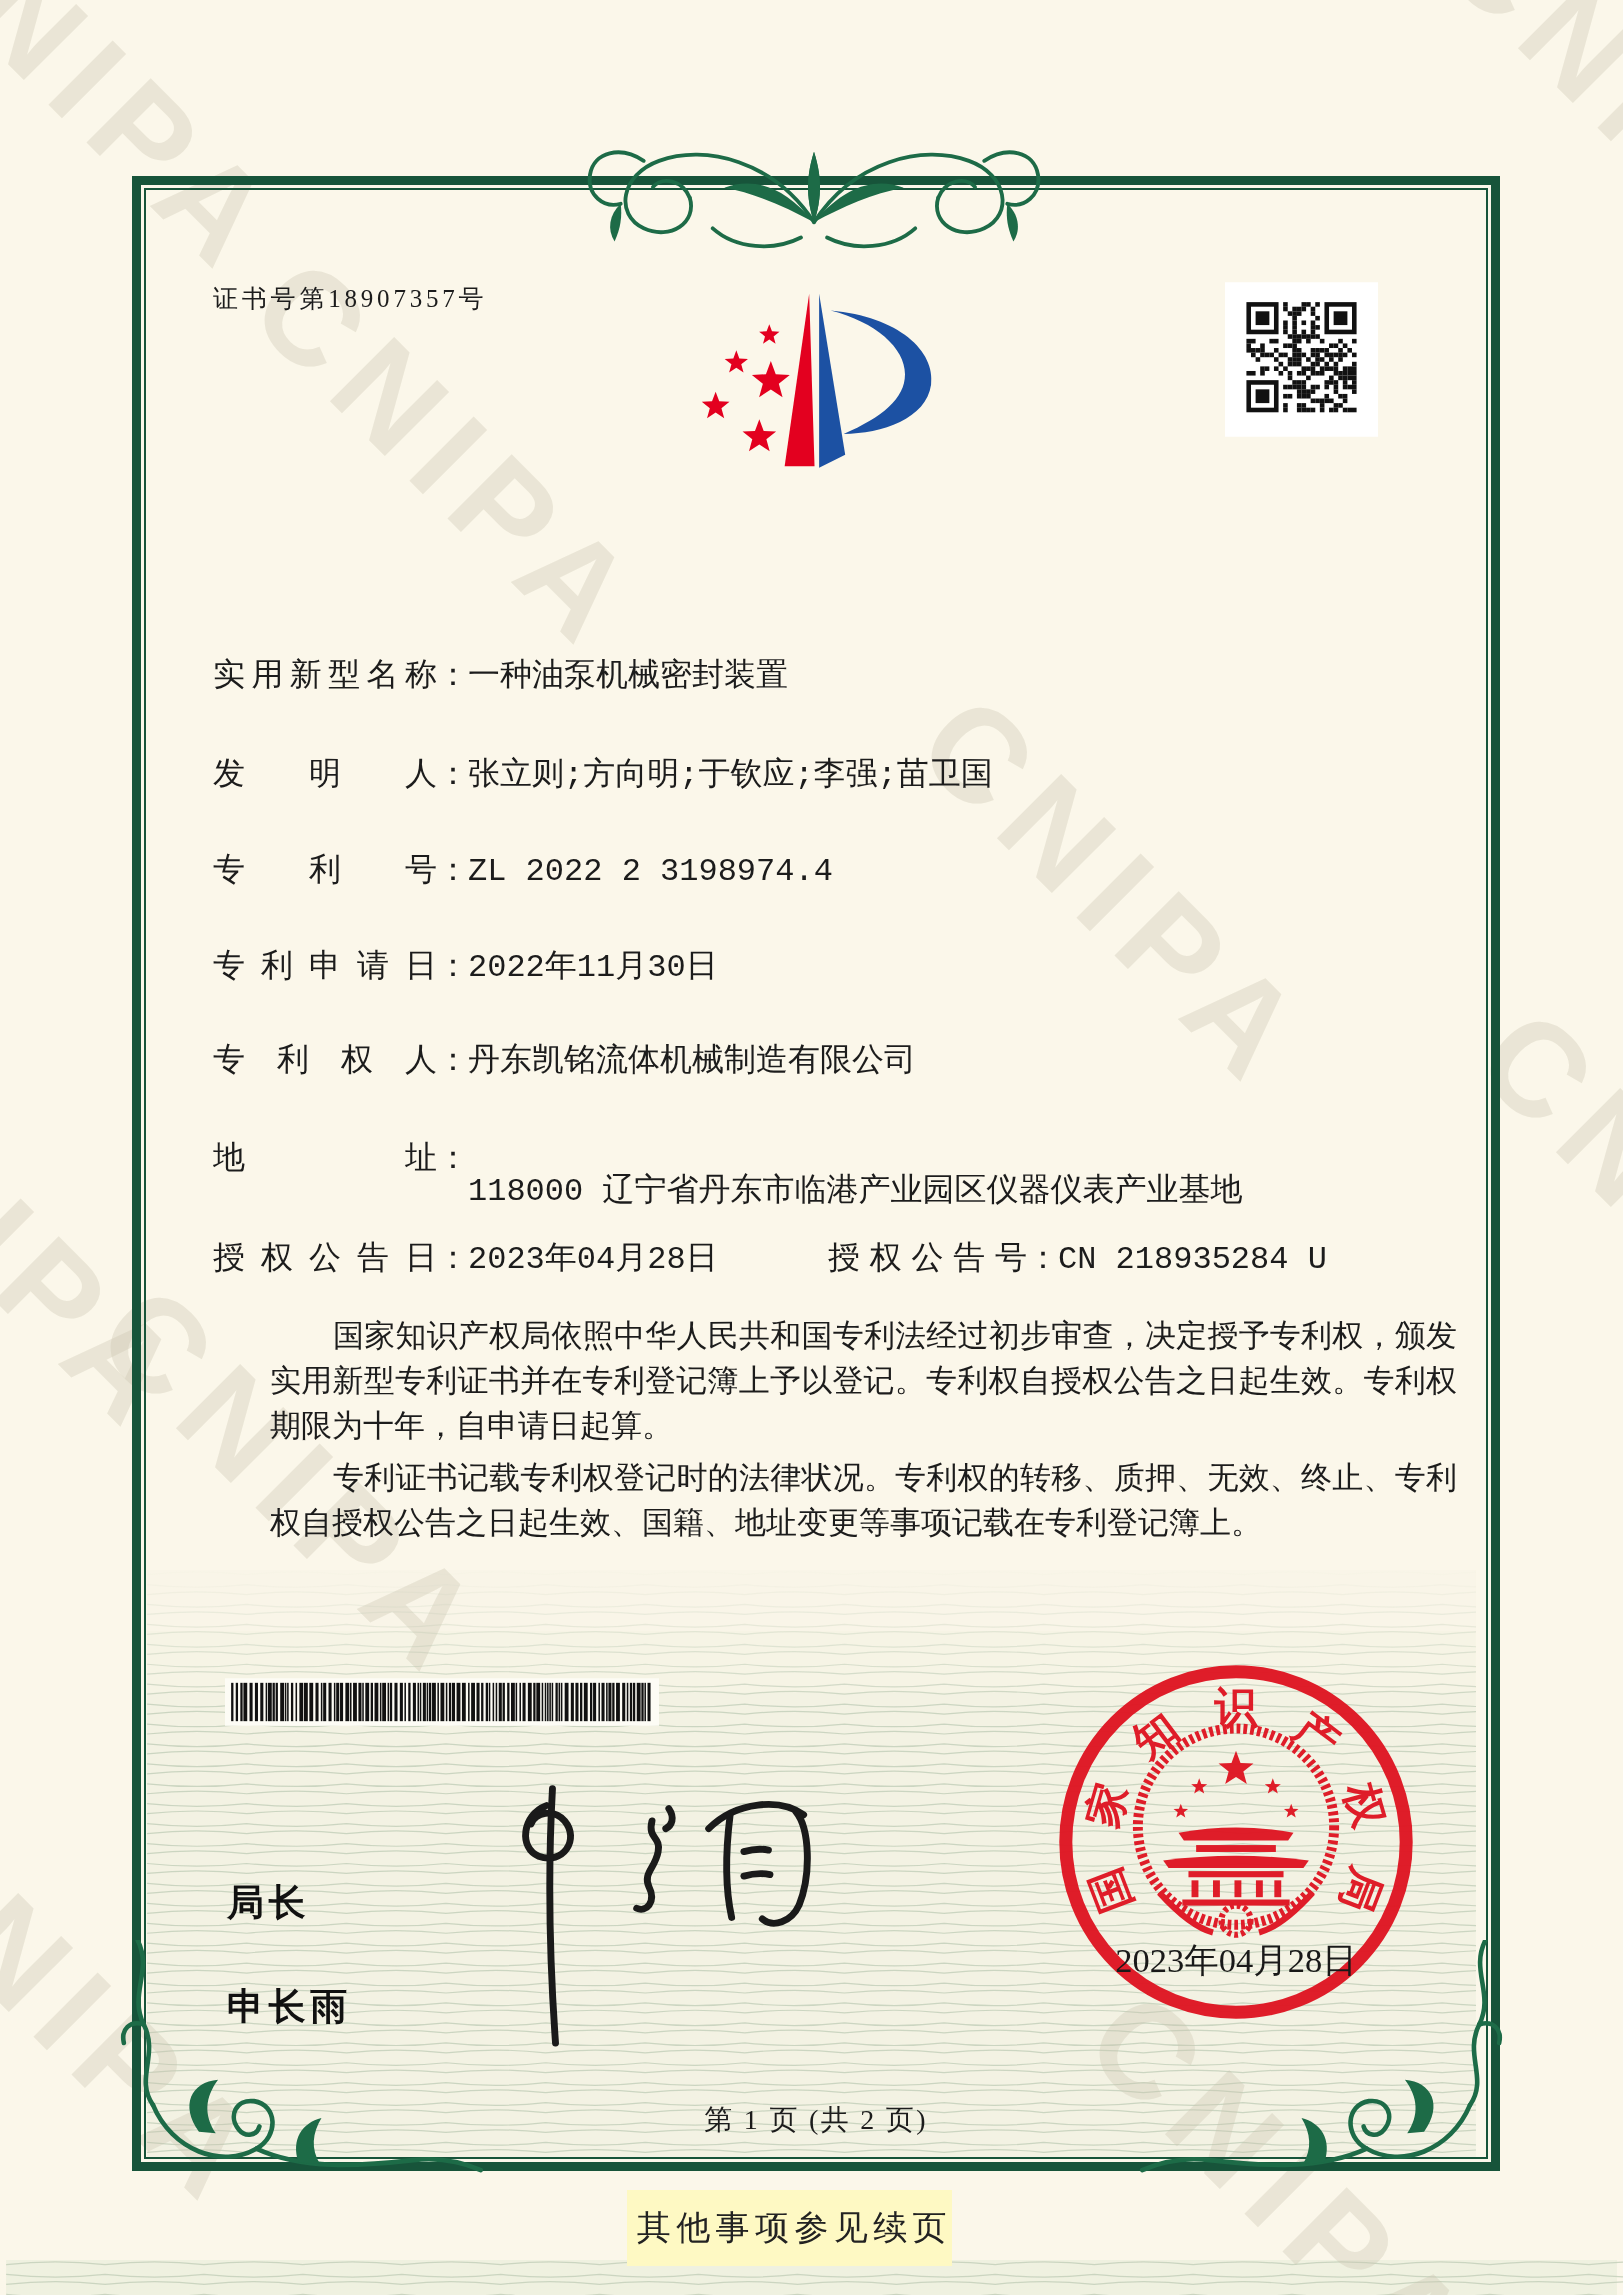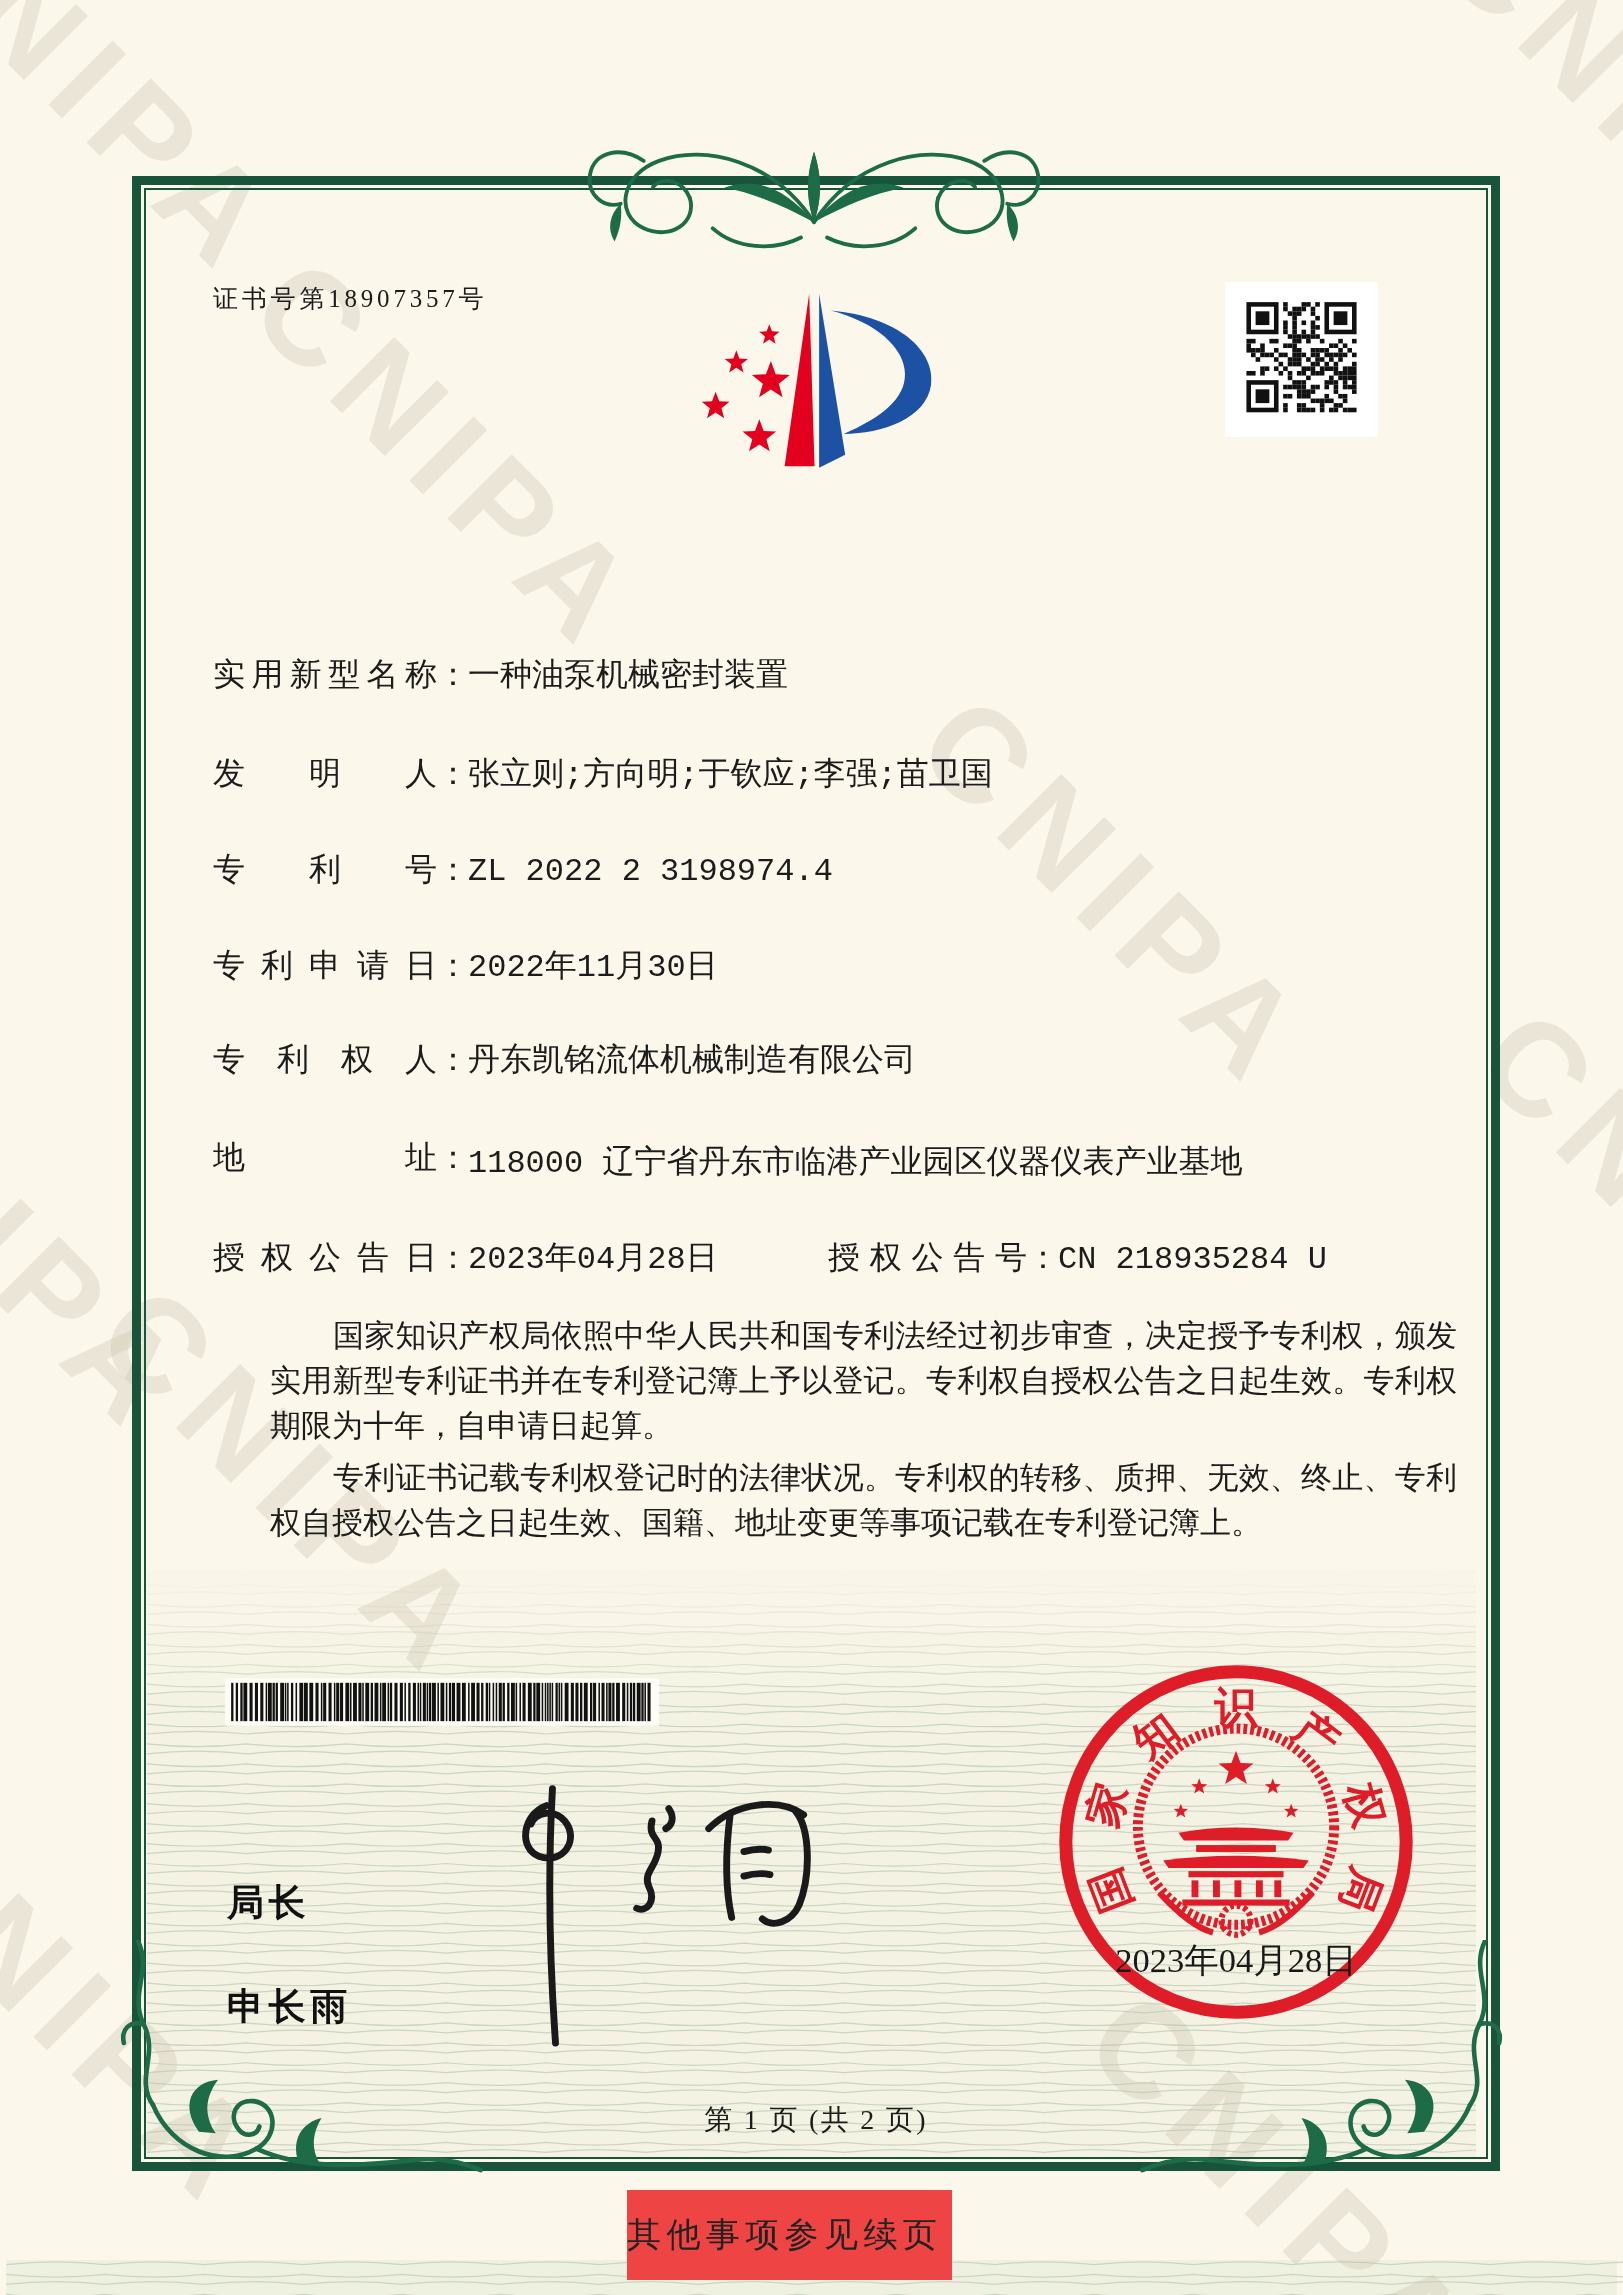--- a/index.html
+++ b/index.html
@@ -24,38 +24,38 @@
   .qr-svg{position:absolute;left:1225px;top:282px;z-index:6;}
 
   .doc-title{position:absolute;left:132px;top:512px;width:1368px;text-align:center;
              font-size:75px;line-height:1;font-weight:700;letter-spacing:6.1px;z-index:6;}
 
   .row{position:absolute;left:213px;font-size:32px;line-height:1.2;white-space:nowrap;z-index:6;font-family:Liberation Mono, monospace;}
   .row .lbl{display:inline-block;width:224px;text-align:justify;text-align-last:justify;
             white-space:normal;vertical-align:top;}
   .row .col{display:inline-block;width:31px;vertical-align:top;}
   .row .val{display:inline-block;vertical-align:top;}
-  .addr-val div{line-height:45px;white-space:nowrap;}
+  .addr-val div{line-height:45px;white-space:nowrap;margin-top:28px;}
   .grp2{position:absolute;left:615px;top:0;}
   .grp2 .lbl{width:199px;}
 
   .body-para{position:absolute;left:230px;width:1187px;font-size:31px;line-height:45px;
              text-align:justify;text-indent:63px;z-index:6;margin-left:40px;}
 
   .barcode-svg{position:absolute;left:225px;top:1678px;z-index:6;}
 
   .director{position:absolute;left:227px;font-family:Liberation Sans, sans-serif;
             font-weight:700;font-size:37px;letter-spacing:4.6px;z-index:6;color:#111;}
   .sig-svg{position:absolute;left:491px;top:1775px;z-index:7;}
   .seal-svg{position:absolute;left:1052px;top:1658px;z-index:7;opacity:.96;}
 
   .footer-page{position:absolute;left:132px;top:2101px;width:1368px;text-align:center;
                font-size:28px;letter-spacing:2.3px;z-index:6;}
-  .note-box{position:absolute;left:627px;top:2190px;width:325px;height:90px;background:#ef4444;
-            display:flex;align-items:center;justify-content:flex-start;font-size:34px;
+  .note-box{position:absolute;left:627px;top:2190px;width:325px;height:76px;background:#fef9c3;
+            display:flex;align-items:center;justify-content:flex-end;font-size:34px;
             letter-spacing:5.4px;z-index:6;color:#222;}
 </style>
 </head>
 <body>
 
 <div class="page">
 
   <span class="wm" style="left:-31px;top:-146px">CNIPA</span>
   <span class="wm" style="left:1518px;top:-123px">CNIPA</span>
   <span class="wm" style="left:330px;top:230px">CNIPA</span>

